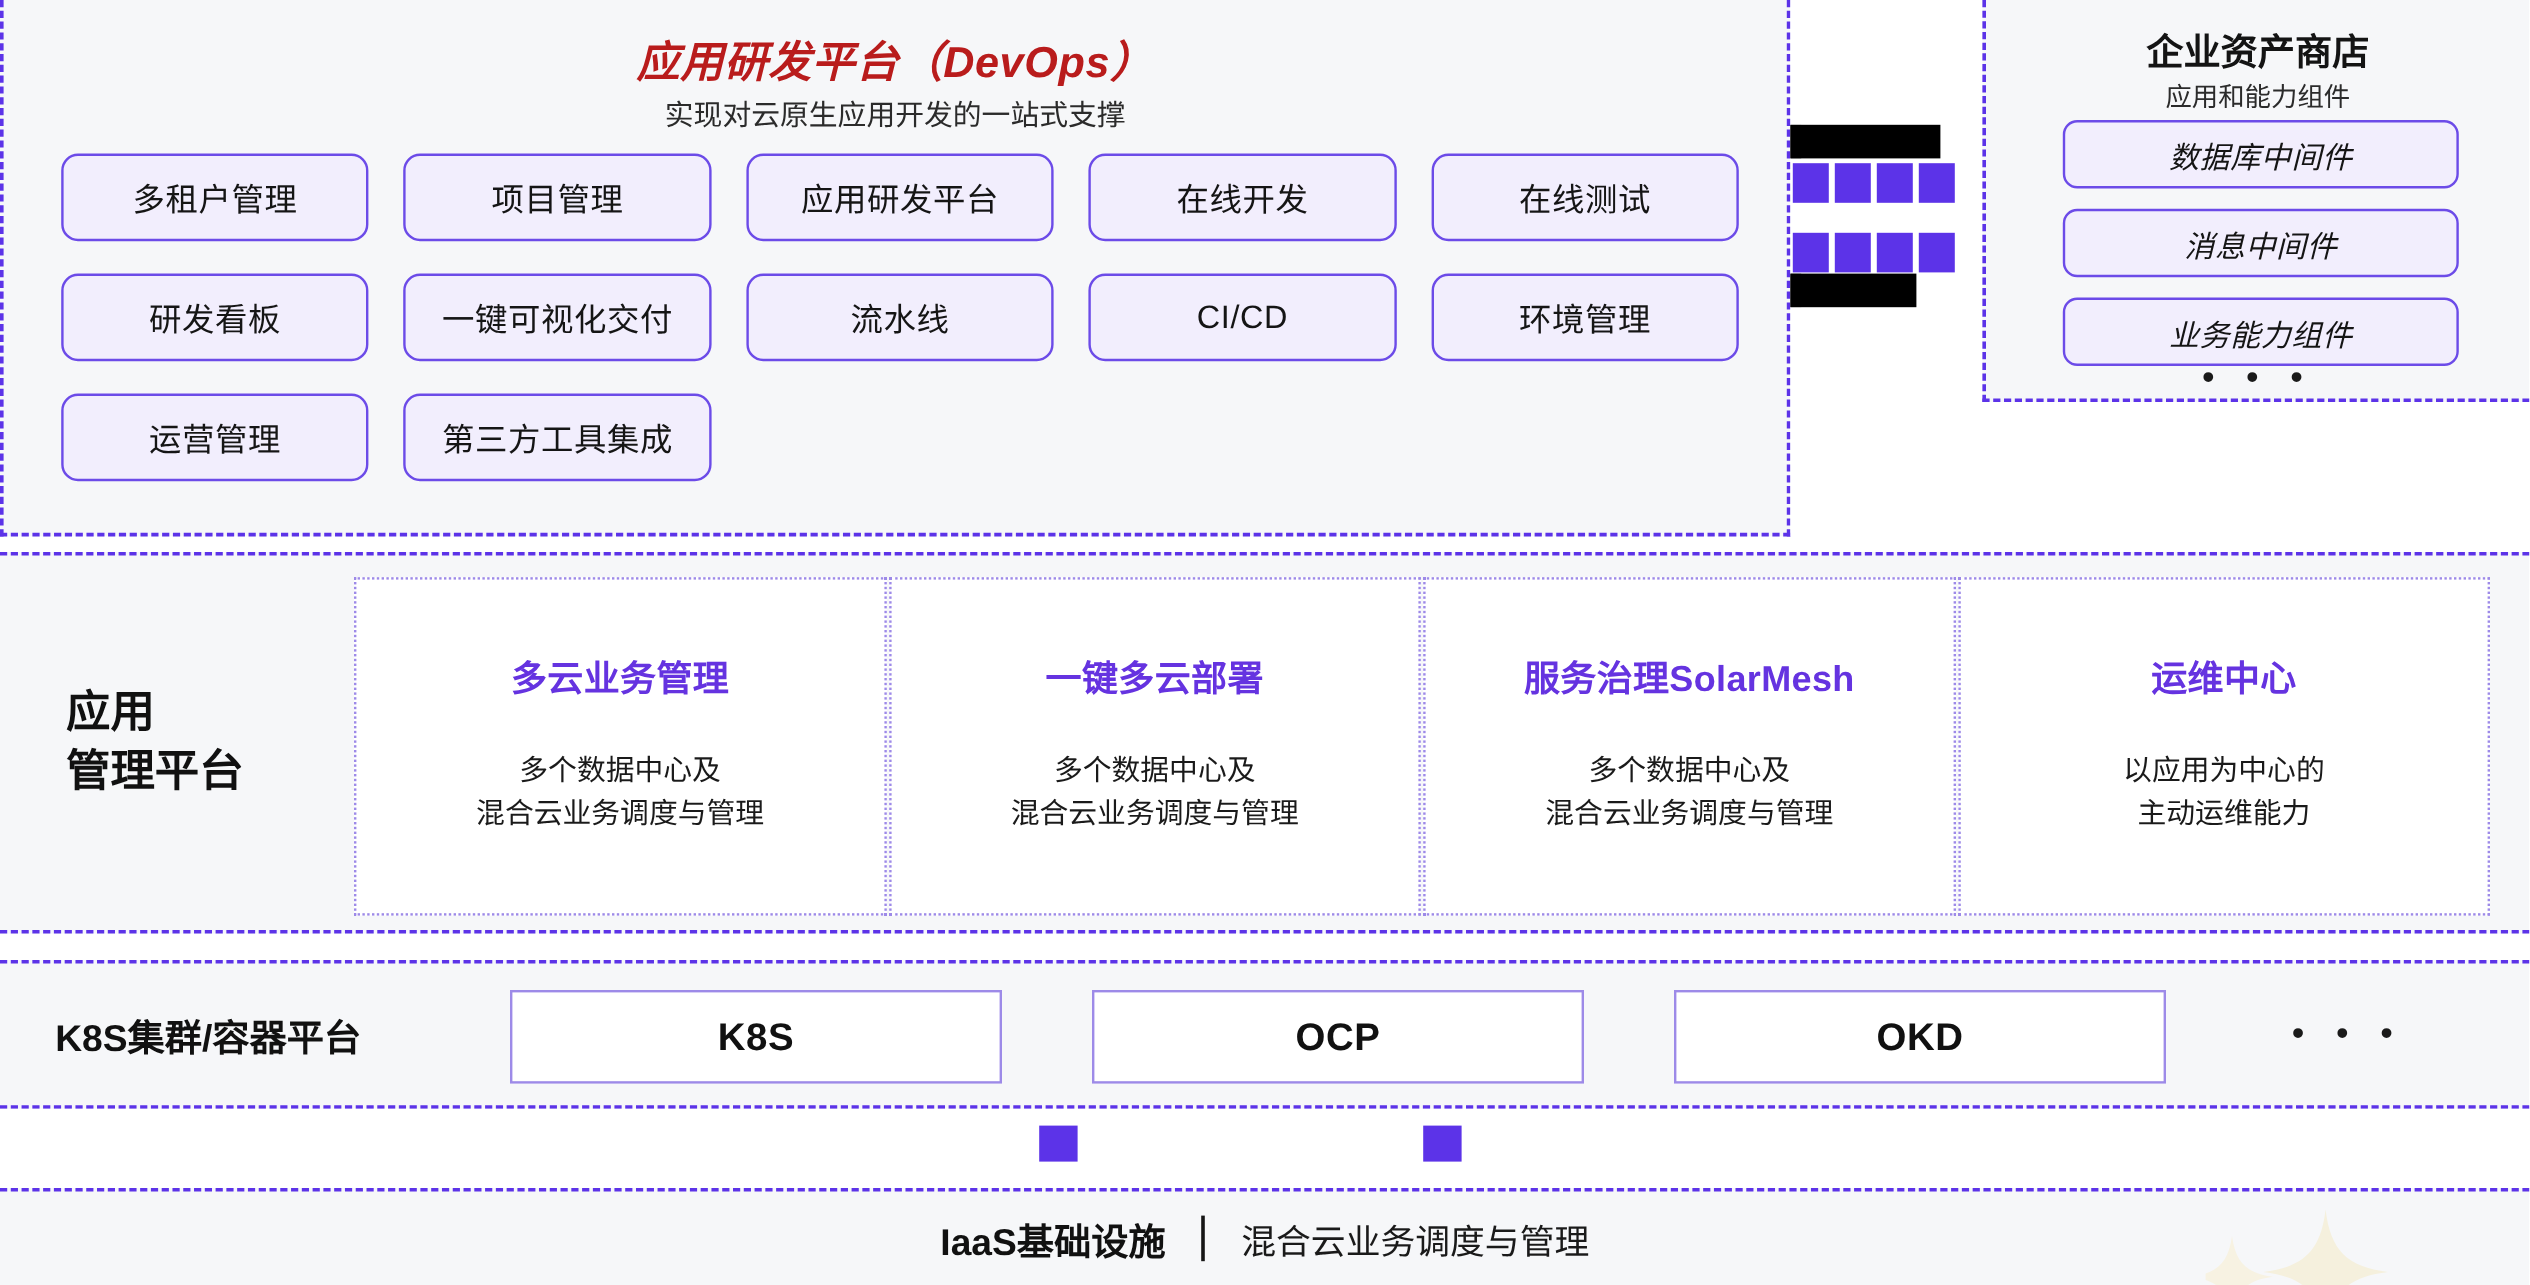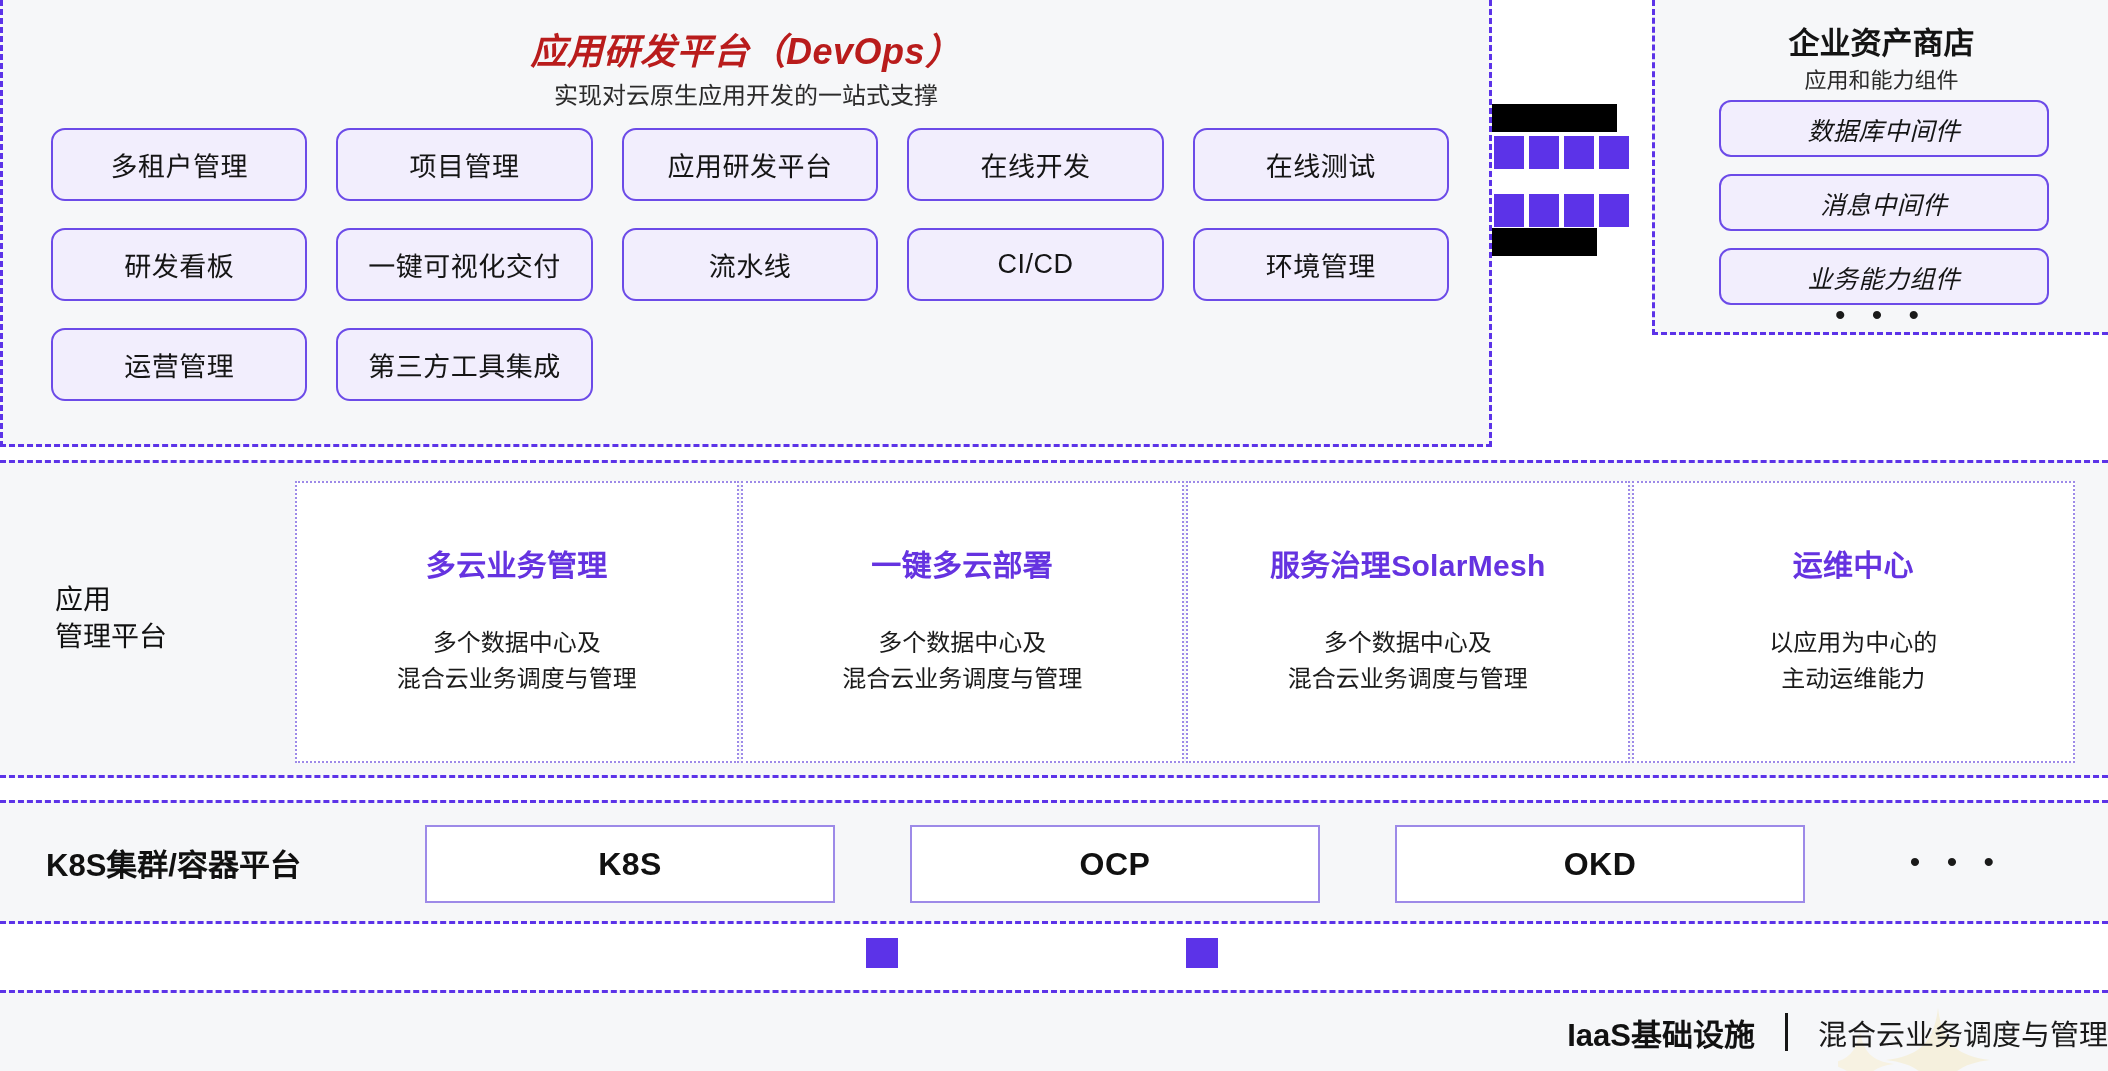--- a/index.html
+++ b/index.html
@@ -135,22 +135,22 @@
 
   
   #mgmt-panel {
     left: 0; top: 460px; width: 2108px; height: 318px;
     border-left: 0; border-right: 0;
   }
   #mgmt-label {
     position: absolute;
     left: 55px; top: 50%;
     transform: translateY(-50%);
-    font-size: 28px;
-    font-weight: normal;
+    font-size: 37px;
+    font-weight: bold;
     color: #111;
     line-height: 1.32;
   }
   #mgmt-cards {
     position: absolute;
     left: 295px; top: 18px;
     width: 1780px; height: 282px;
     display: grid;
     grid-template-columns: repeat(4, 1fr);
     column-gap: 2px;
@@ -229,21 +229,21 @@
     position: absolute;
     width: 32px; height: 30px;
     background: #5c33e8;
     top: 14px;
   }
 
   
   #iaas-panel {
     left: 0; top: 990px; width: 2108px; height: 81px;
     border-left: 0; border-right: 0; border-bottom: 0;
-    display: flex; align-items: center; justify-content: flex-end;
+    display: flex; align-items: center; justify-content: center;
     overflow: hidden;
   }
   #iaas-inner { display: flex; align-items: center; gap: 30px; position: relative; z-index: 2; }
   #iaas-strong { font-size: 31px; font-weight: bold; color: #111; }
   #iaas-divider { width: 3px; height: 38px; background: #161616; }
   #iaas-text { font-size: 29px; color: #1a1a1a; }
   .sparkle {
     position: absolute;
     background: transparent;
     pointer-events: none;

